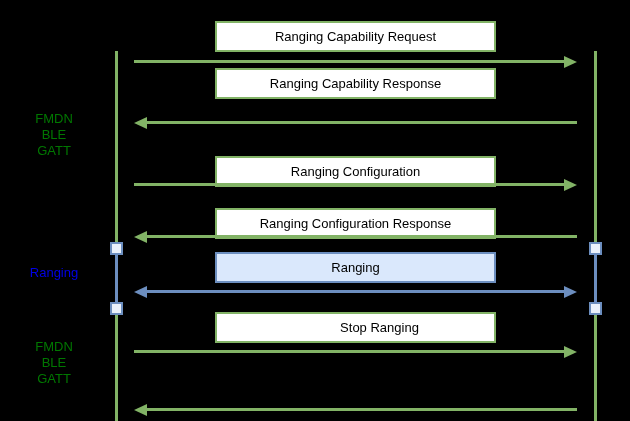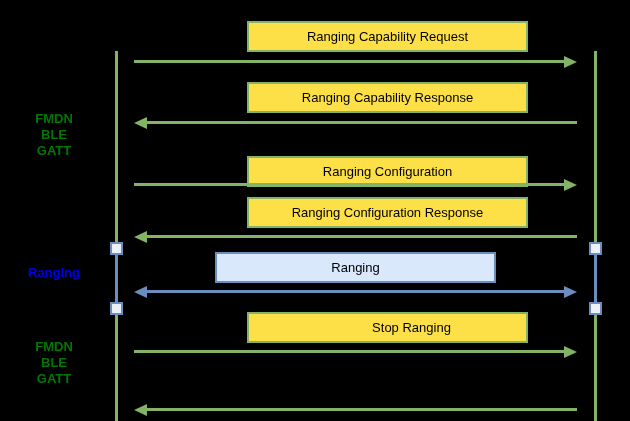--- a/index.html
+++ b/index.html
@@ -36,41 +36,41 @@
     border: 2px solid #6c8ebf;
   }
 
   
   .side-label {
     position: absolute;
     left: 12px;
     width: 84px;
     text-align: center;
     font-size: 13px;
-    font-weight: bold;
+    font-weight: normal;
     line-height: 16px;
   }
   .side-label.green-label { color: #007700; }
   .side-label.blue-label  { color: #0000e6; }
 
   
   .msg-box {
     position: absolute;
     left: 215px;
     width: 281px;
     height: 31px;
     box-sizing: border-box;
     display: flex;
     align-items: center;
     justify-content: center;
     font-size: 13px;
     color: #000000;
     text-align: center;
   }
-  .msg-box.green { background: #fde047; border: 2px solid #82b366; margin-left: 32px; }
+  .msg-box.green { background: #ffffff; border: 2px solid #82b366; }
   .msg-box.blue  { background: #dae8fc; border: 2px solid #6c8ebf; }
 
   
   .arrow {
     position: absolute;
     left: 134px;
     width: 443px;
     height: 12px;
   }
   .arrow .shaft {
@@ -121,23 +121,23 @@
   <div class="side-label blue-label" style="top:265px; line-height:15px;">
     <div>Ranging</div>
   </div>
   <div class="side-label green-label" style="top:339px;">
     <div>FMDN</div>
     <div>BLE</div>
     <div>GATT</div>
   </div>
 
   <div class="msg-box green" style="top:21px;">Ranging Capability Request</div>
-  <div class="msg-box green" style="top:82px;">Ranging Capability Response</div>
+  <div class="msg-box green" style="top:68px;">Ranging Capability Response</div>
   <div class="msg-box green" style="top:156px;">Ranging Configuration</div>
-  <div class="msg-box green" style="top:197px;">Ranging Configuration Response</div>
+  <div class="msg-box green" style="top:208px;">Ranging Configuration Response</div>
   <div class="msg-box blue" style="top:252px;">Ranging</div>
   <div class="msg-box green" style="top:312px;padding-left:48px;">Stop Ranging</div>
 
   <div class="arrow green dir-right" style="top:56px;">
     <div class="shaft"></div>
     <div class="head head-right"></div>
   </div>
   <div class="arrow green dir-left" style="top:117px;">
     <div class="shaft"></div>
     <div class="head head-left"></div>

